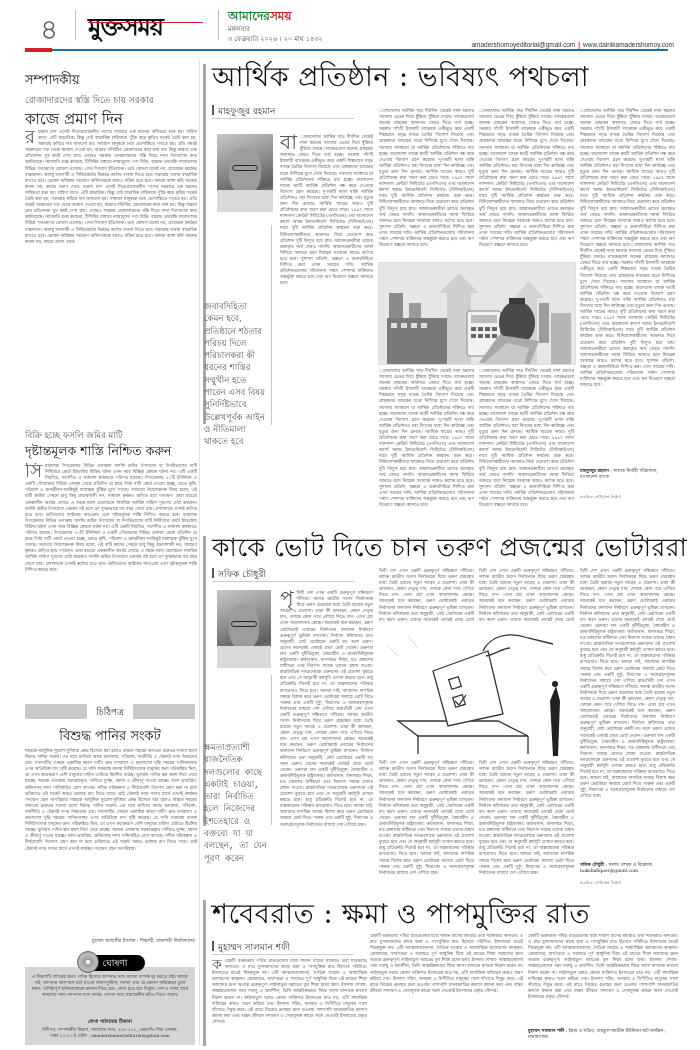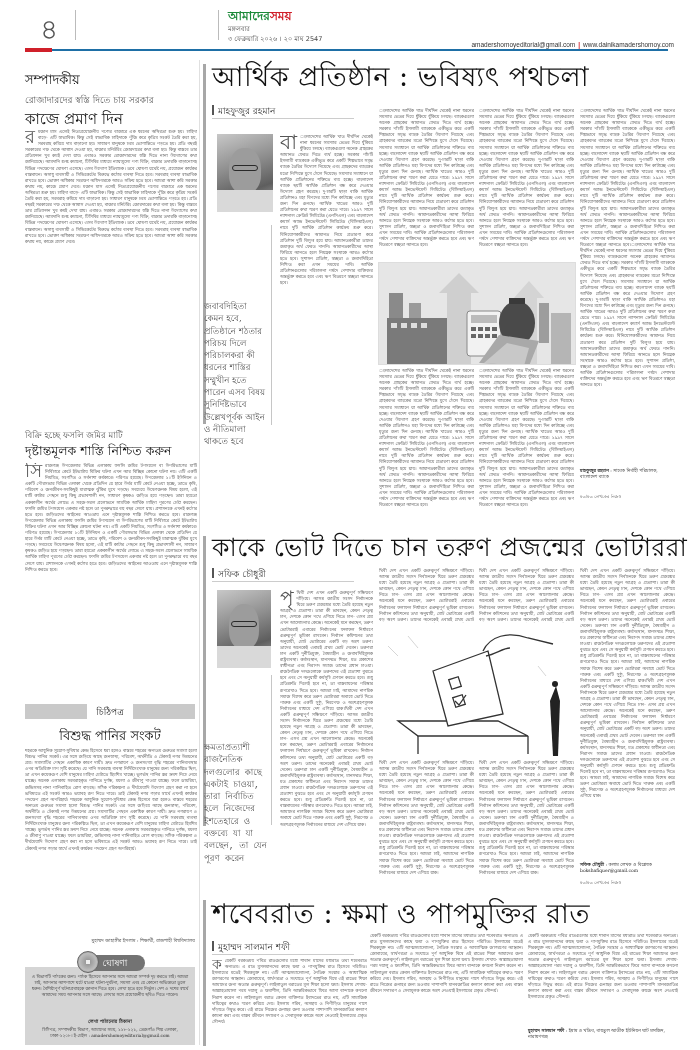--- a/index.html
+++ b/index.html
@@ -35,21 +35,21 @@
   .ed2-kicker { position: absolute; left: 25px; top: 429px; font-size: 8.5px; color: #555; }
   .ed2-head { position: absolute; left: 25px; top: 442px; font-size: 12.5px; color: #111; }
 
   .letters-banner { position: absolute; left: 25px; top: 704px; width: 170px; height: 15px; }
   .letters-banner .bar { position: absolute; top: 0; height: 15px; background: #c9c9c9; }
   .letters-banner .lbl { position: absolute; left: 62px; top: 1px; width: 46px; text-align: center; font-size: 9px; color: #111; background: #fff; }
   .letter-head { position: absolute; left: 25px; top: 726px; width: 170px; text-align: center; font-size: 13px; color: #111; }
   .letter-sign { position: absolute; left: 25px; top: 937px; width: 170px; text-align: right; font-size: 4.6px; color: #333; }
 
   .notice { position: absolute; left: 25px; top: 967px; width: 170px; height: 78px; background: #d5d5d5; }
-  .notice-tab { position: absolute; left: 85px; top: 955px; width: 60px; height: 16px; background: #737373; border-radius: 8px; color: #fff; font-size: 9px; text-align: center; line-height: 16px; }
+  .notice-tab { position: absolute; left: 85px; top: 955px; width: 60px; height: 16px; background: #000000; border-radius: 8px; color: #fff; font-size: 9px; text-align: center; line-height: 16px; }
   .notice-disc { position: absolute; left: 77px; top: 951px; width: 22px; height: 22px; border-radius: 50%; background: radial-gradient(circle, #eee 15%, #9a9a9a 16%, #bdbdbd 60%, #777 100%); border: 1px solid #666; }
   .notice .txt { color: #333; text-align: center; }
   .notice-subhead { font-size: 4.8px; font-weight: bold; text-align: center; color: #222; margin-top: 3px; }
 
   
   .main-vbar { position: absolute; width: 3px; background: #a7a7a7; }
   .art-head { position: absolute; font-size: 27px; color: #111; letter-spacing: 0.5px; white-space: nowrap; }
   .byline { position: absolute; font-size: 9px; color: #333; }
   .byline::before { content: ""; display: inline-block; width: 2px; height: 10px; background: #555; margin-right: 4px; vertical-align: -1px; }
   .hr { position: absolute; height: 1px; background: #ccc; }
@@ -63,26 +63,27 @@
   .author-note { font-size: 4.5px; color: #222; line-height: 6px; }
   .author-note b { font-weight: bold; }
   .disclaimer { font-size: 4.4px; color: #555; }
 </style>
 </head>
 <body>
 
 <header class="masthead">
   <div class="page-num">৪</div>
   <div class="vsep" style="left:75px;top:10px;height:30px;"></div>
+  <div class="section-title">মুক্তসময়</div>
   <div class="vsep" style="left:218px;top:10px;height:30px;"></div>
   <div class="brand">
     <span class="b1">আমাদের</span><span class="b2">সময়</span>
   </div>
   <div class="dayline">মঙ্গলবার</div>
-  <div class="dateline">৩ ফেব্রুয়ারি ২০২৬ । ২০ মাঘ 2547</div>
+  <div class="dateline">৩ ফেব্রুয়ারি ২০২৬ । ২০ মাঘ ১৪৩২</div>
   <div class="contact">
     <span>amadershomoyeditorial@gmail.com</span><span class="pipe">|</span><span>www.dainikamadershomoy.com</span>
   </div>
   <div class="blue-line"></div>
   <div class="red-bar"></div>
 </header>
 
 <div class="editorial-label">সম্পাদকীয়</div>
 <div class="ed-kicker">রোজাদারদের স্বস্তি দিতে চায় সরকার</div>
 <div class="ed-head">কাজে প্রমাণ দিন</div>

